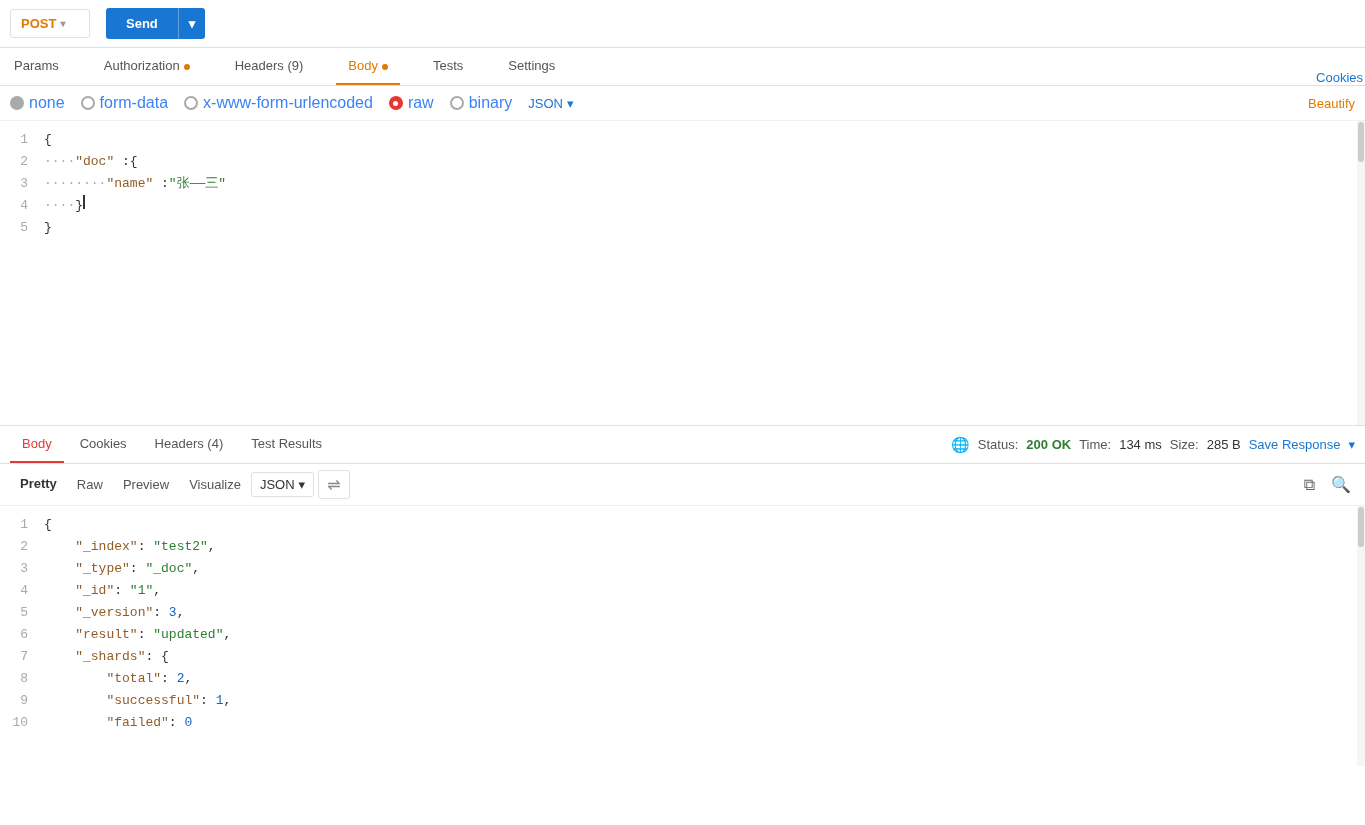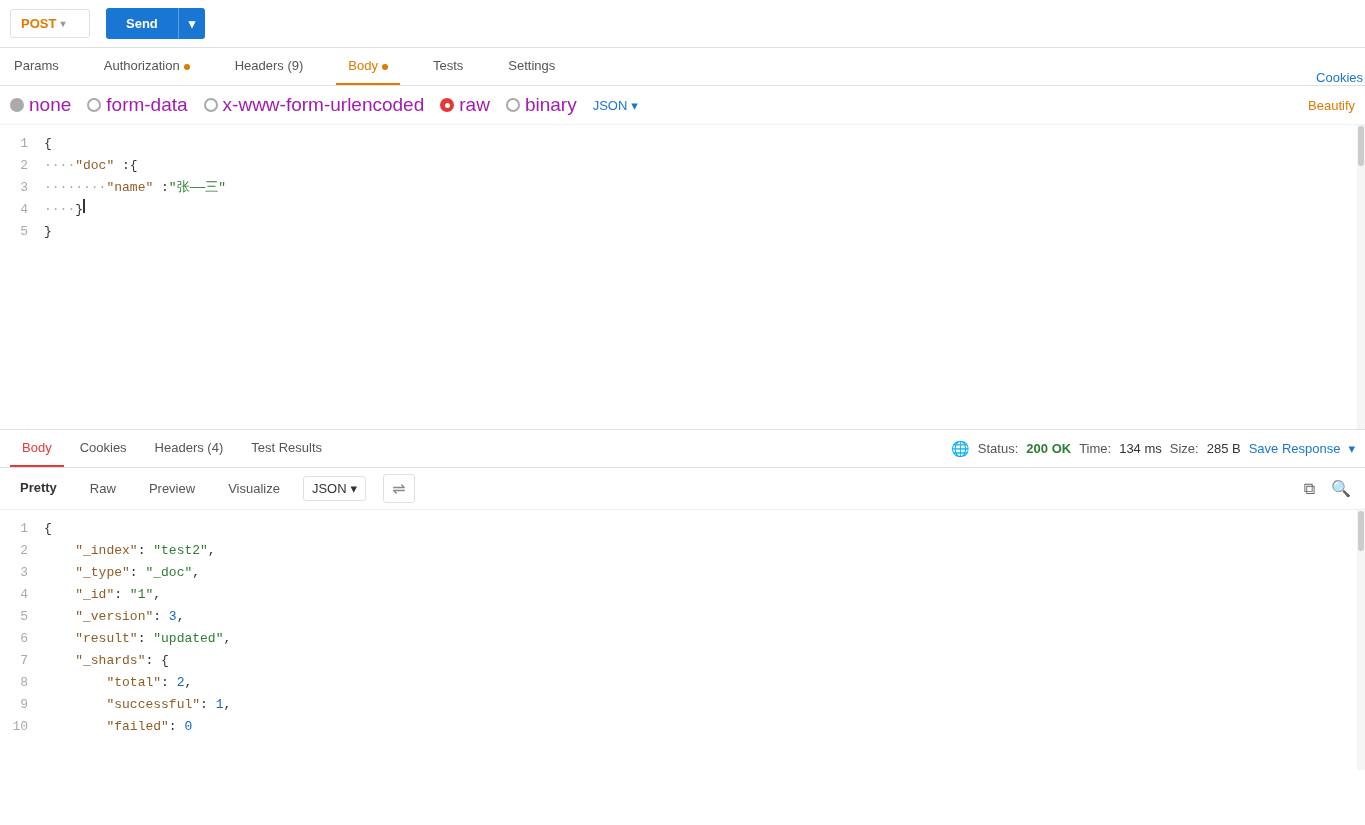--- a/index.html
+++ b/index.html
@@ -93,22 +93,22 @@
       align-items: center;
       padding: 8px 10px;
       gap: 16px;
       border-bottom: 1px solid #f0f0f0;
     }
     .radio-option {
       display: flex;
       align-items: center;
       gap: 5px;
       cursor: pointer;
-      color: #a21caf;
-      font-size: 19px;
+      color: #3b82f6;
+      font-size: 16px;
     }
     .radio-circle {
       width: 14px;
       height: 14px;
       border-radius: 50%;
       border: 2px solid #aaa;
       background: #fff;
       display: flex; align-items: center; justify-content: center;
     }
     .radio-circle.selected {
@@ -219,21 +219,21 @@
     .globe-icon { color: #888; font-size: 15px; }
     .status-ok { color: #2e7d32; font-weight: 600; }
     .status-label { color: #555; }
     .save-response { color: #1976d2; font-weight: 500; cursor: pointer; }
 
     
     .response-format-row {
       display: flex;
       align-items: center;
       padding: 6px 10px;
-      gap: 13px;
+      gap: 0;
       border-bottom: 1px solid #f0f0f0;
     }
     .format-tab {
       padding: 5px 10px;
       font-size: 13px;
       cursor: pointer;
       color: #555;
       border-radius: 3px;
     }
     .format-tab.active { background: #fff; font-weight: 600; color: #333; border-bottom: 2px solid transparent; }

